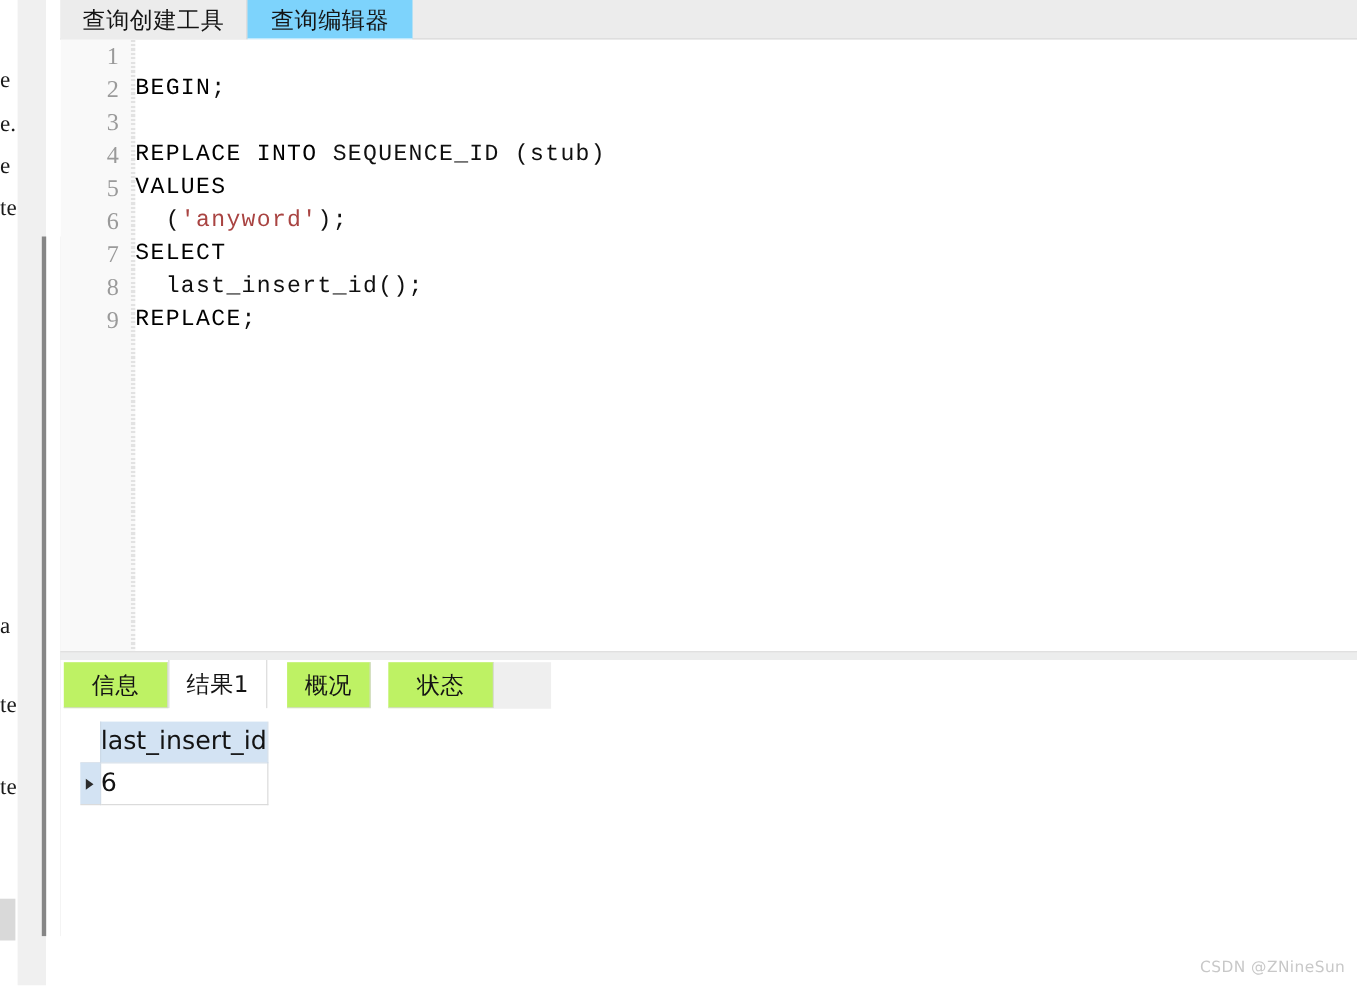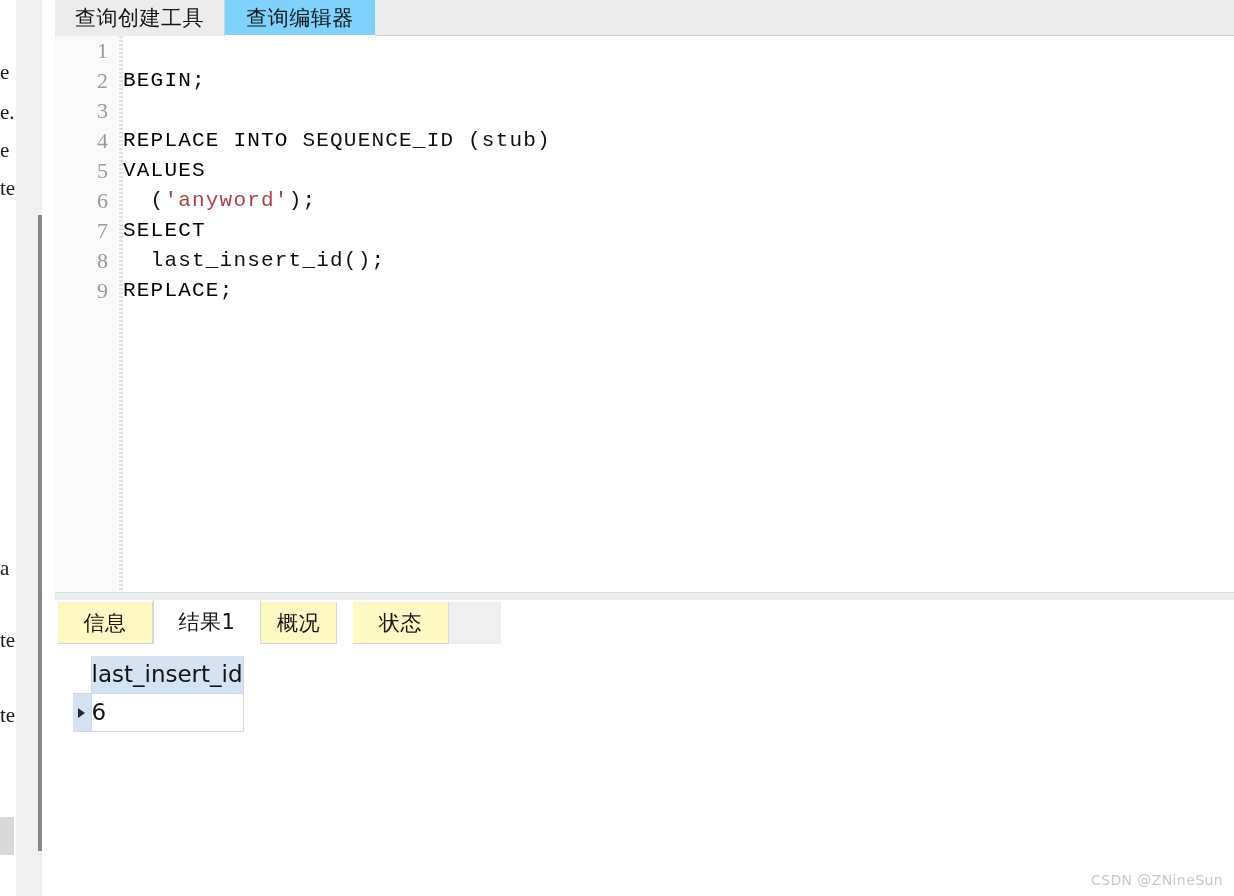--- a/index.html
+++ b/index.html
@@ -197,33 +197,33 @@
     display: flex;
     align-items: center;
     justify-content: center;
     font-size: 21px;
     color: #141414;
     font-family: "DejaVu Sans", "Liberation Sans", sans-serif;
     cursor: default;
     letter-spacing: 0.5px;
   }
   .rtab.inactive {
-    background: #fef9c3;
+    background: #bef264;
     border-right: 1px solid #d8d8d8;
     border-bottom: 1px solid #d8d8d8;
   }
   .rtab.active {
     background: #ffffff;
     border-left: 1px solid #d8d8d8;
     border-right: 1px solid #d8d8d8;
     top: 0px;
     height: 44px;
   }
   #rtab-info    { left: 3px;   width: 95px; }
-  #rtab-result1 { left: 98px;  width: 108px; }
+  #rtab-result1 { left: 98px;  width: 90px; }
   #rtab-profile { left: 206px; width: 76px; font-family: Liberation Mono, monospace; }
   #rtab-status  { left: 298px; width: 96px; }
   #rtab-filler {
     position: absolute;
     left: 394px; top: 2px;
     width: 52px; height: 42px;
     background: #efefef;
     border-bottom: 1px solid #d8d8d8;
   }
 

